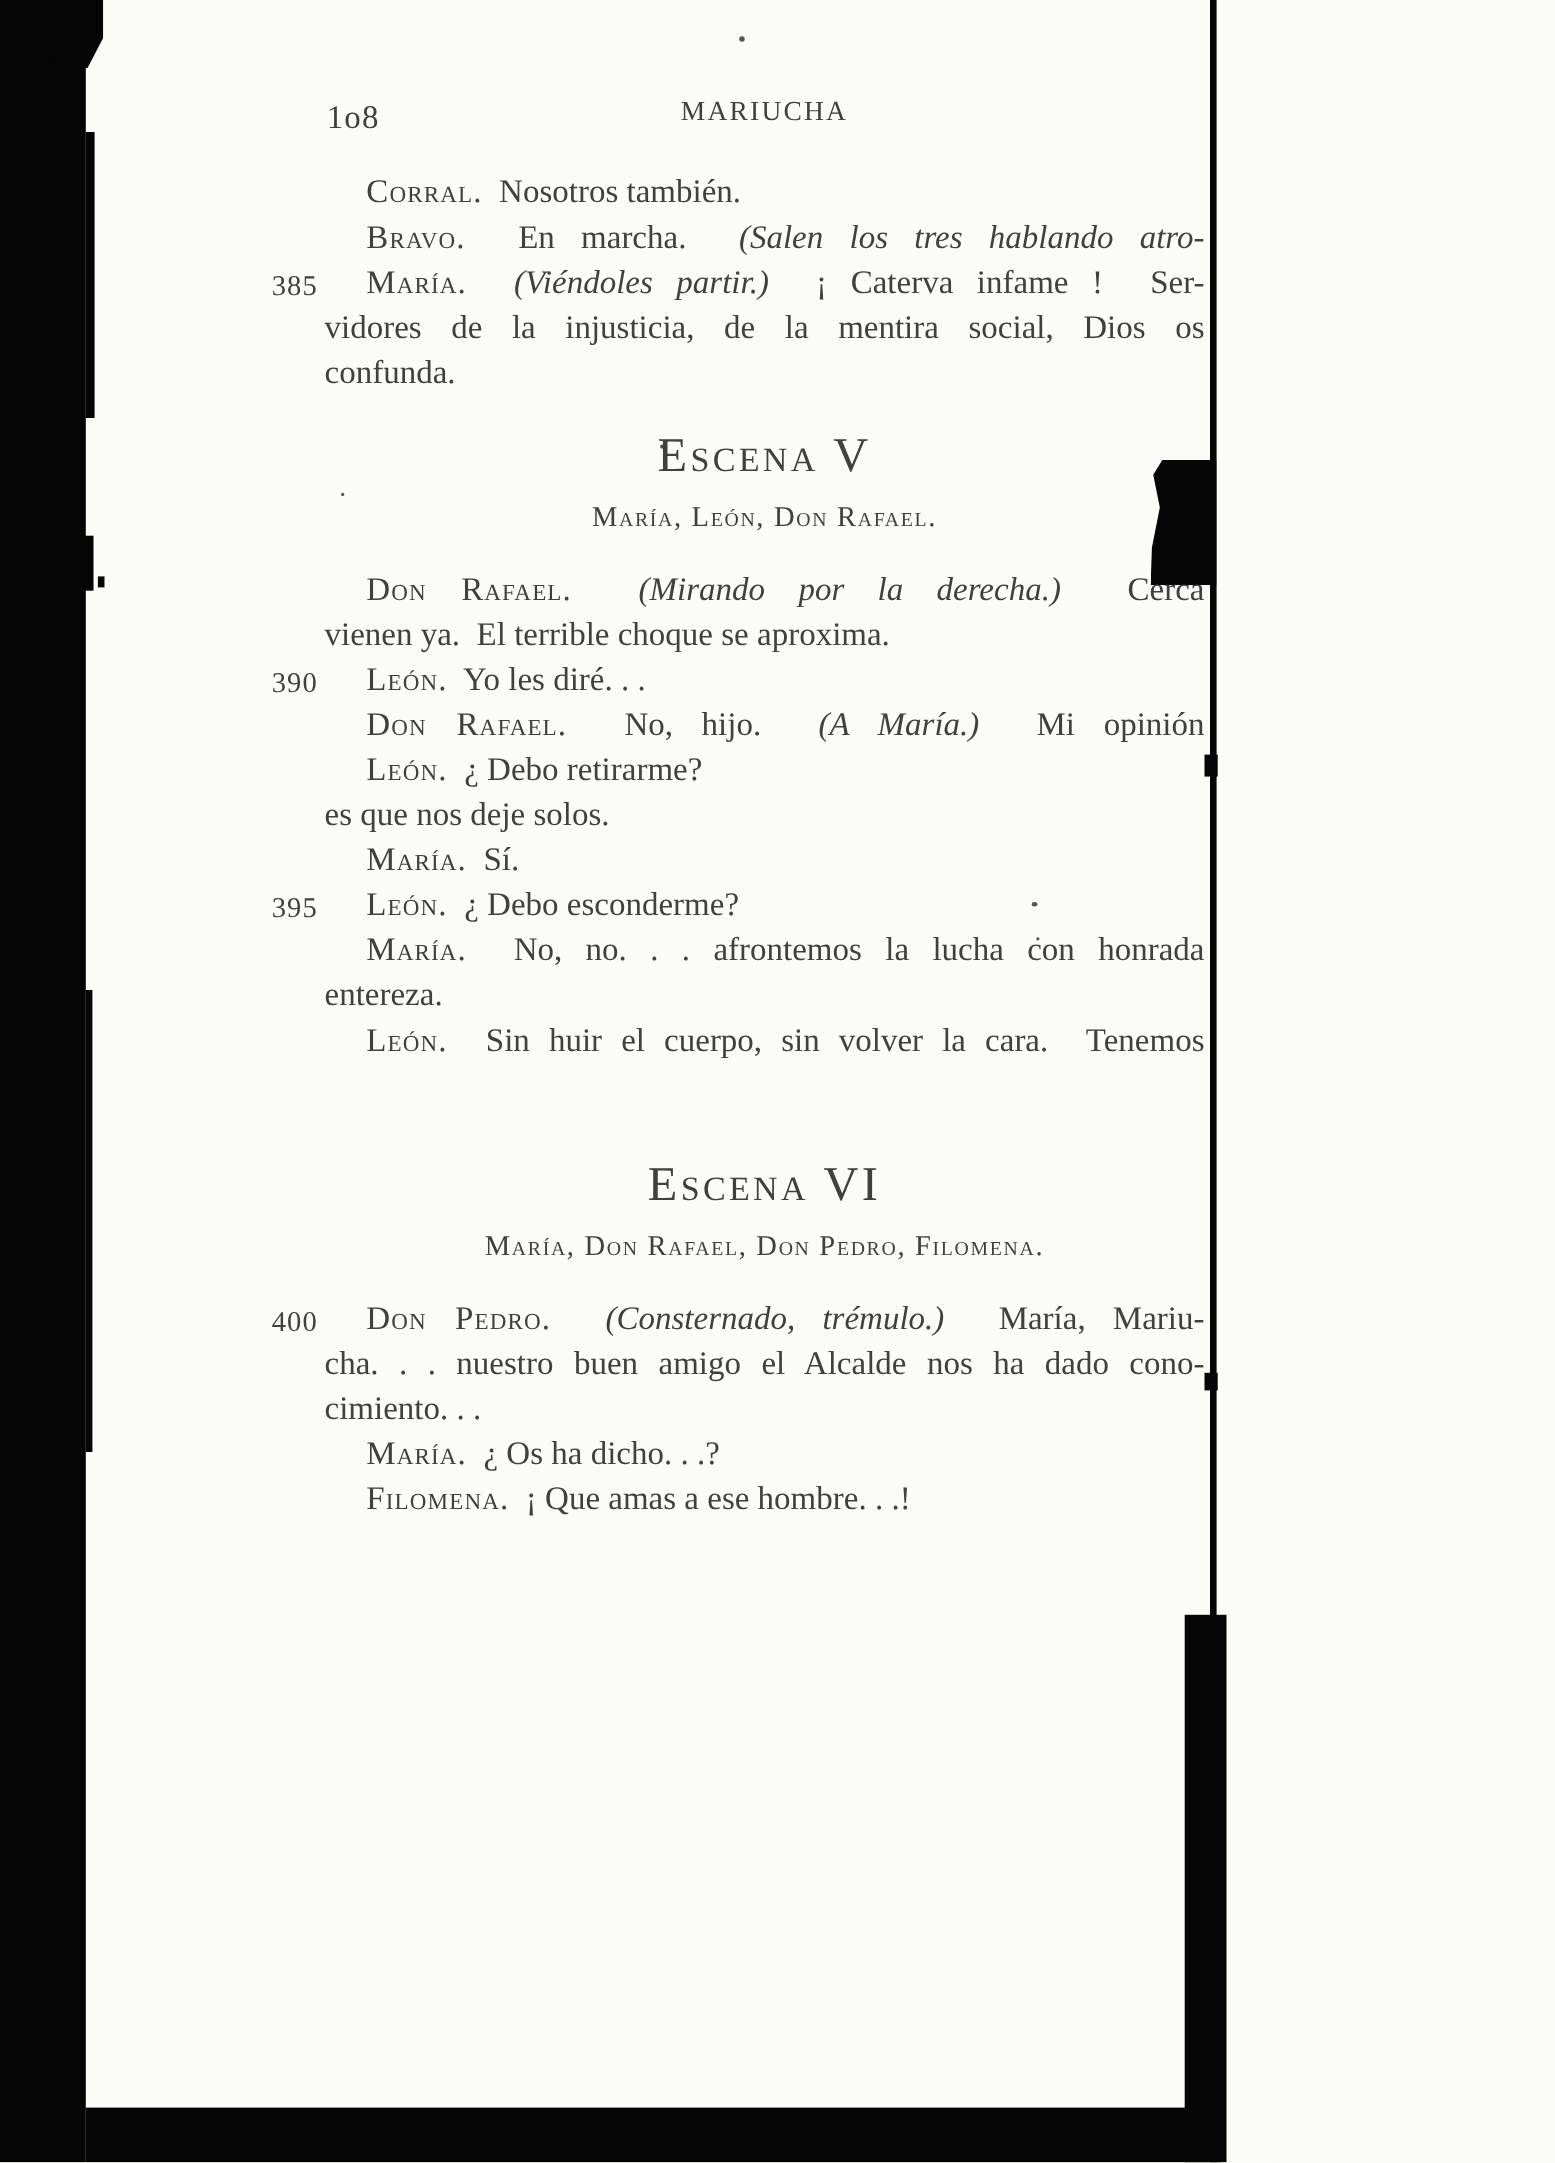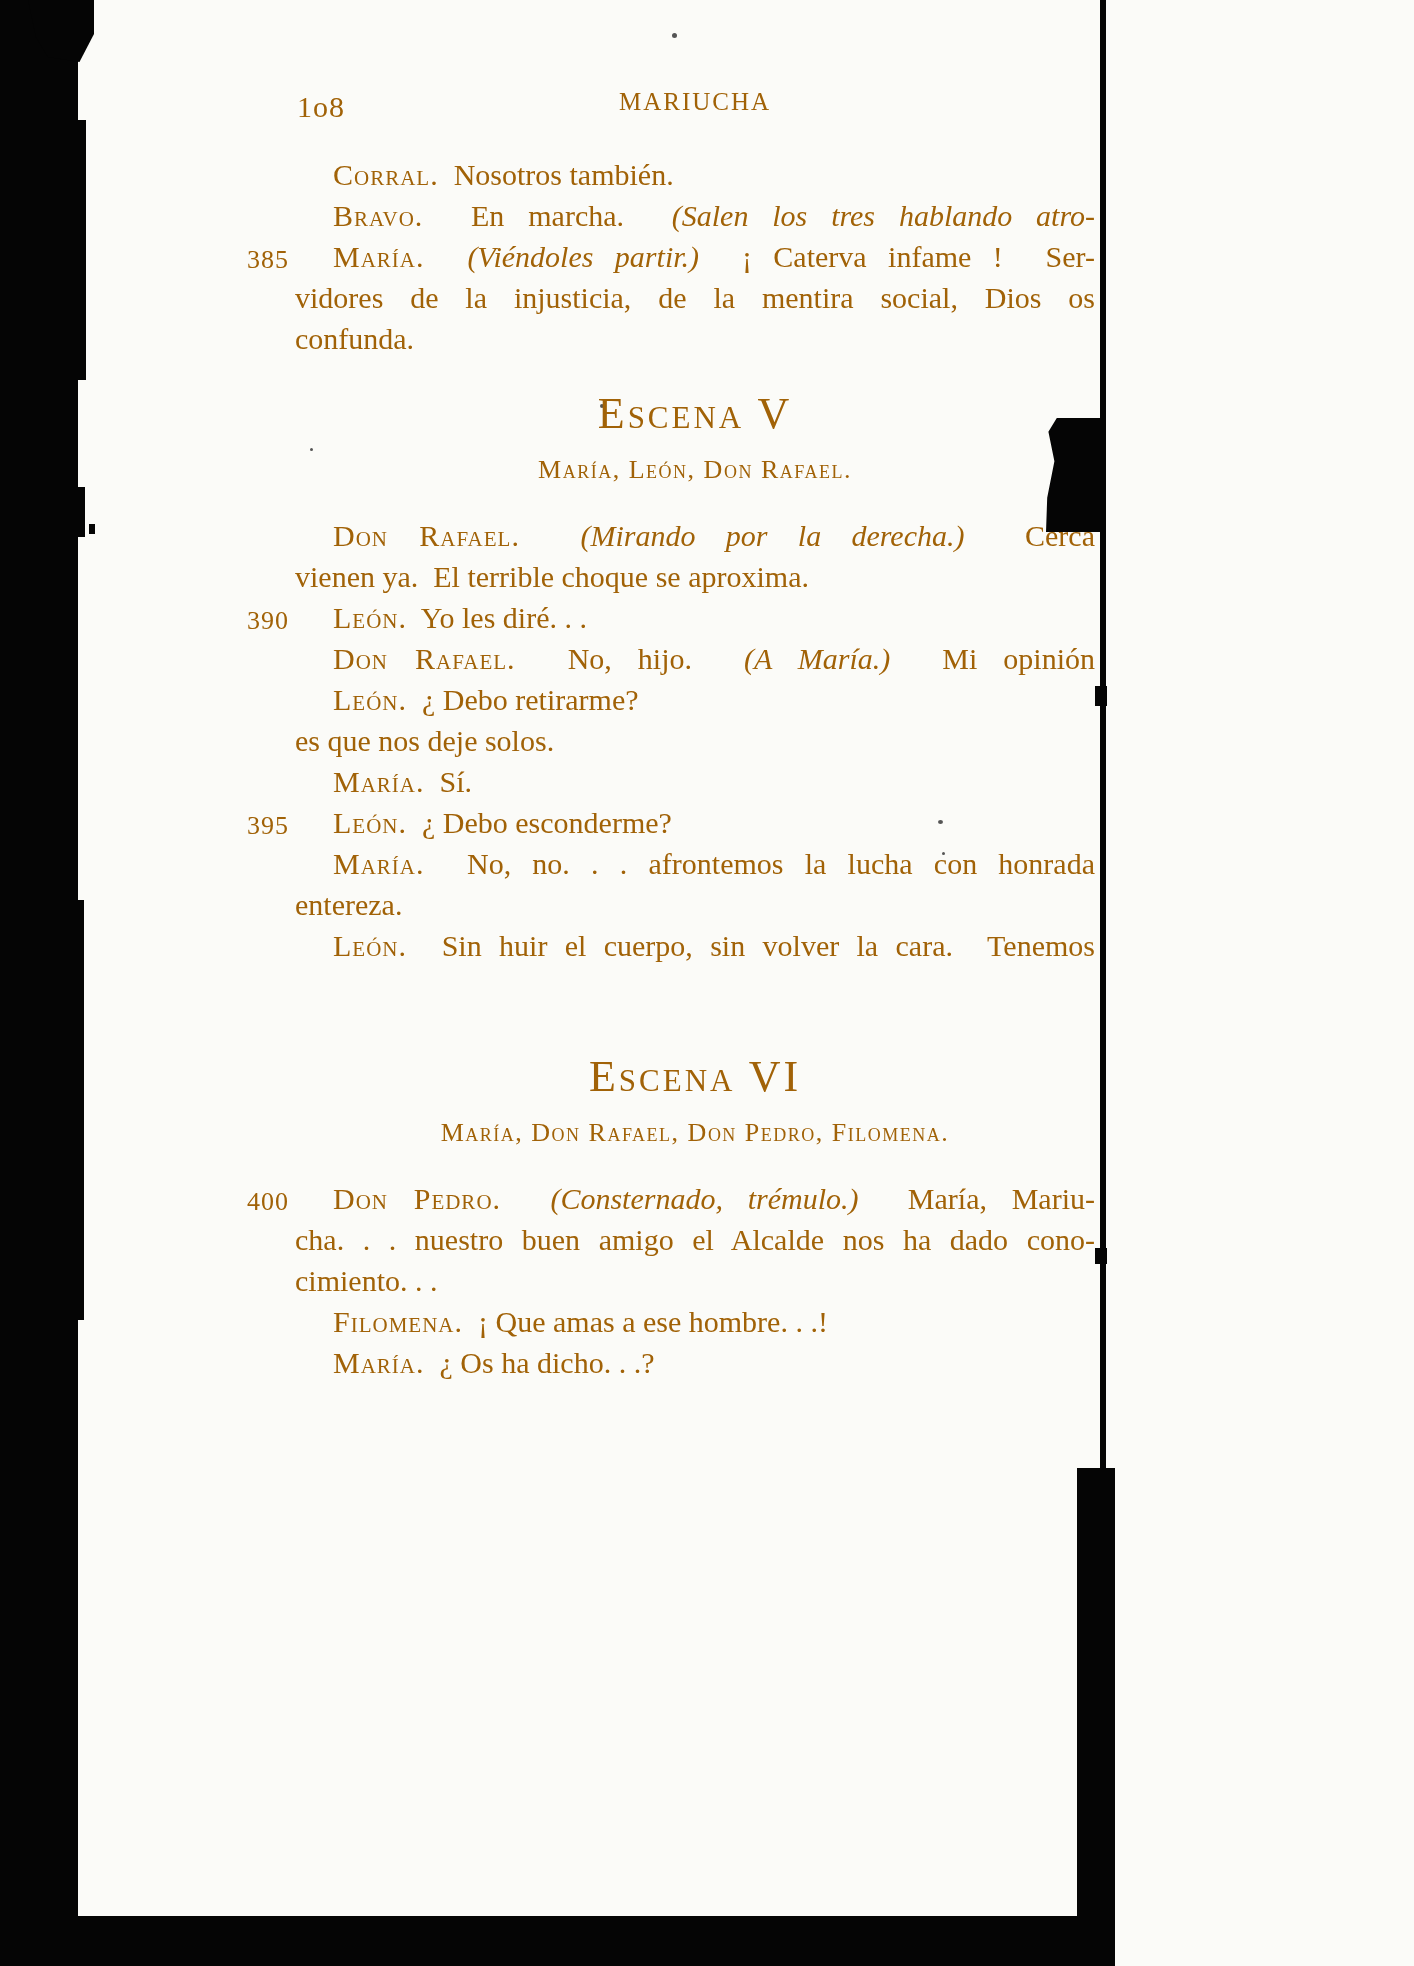--- a/index.html
+++ b/index.html
@@ -4,21 +4,21 @@
 <title>Scanned book page</title>
 <style>
   html, body { margin: 0; padding: 0; background: #ffffff; }
   .page {
     position: relative;
     width: 1414px;
     height: 1966px;
     background: #fbfbf8;
     overflow: hidden;
     font-family: "Liberation Serif", "DejaVu Serif", serif;
-    color: #a16207;
+    color: #404040;
   }
 
   
   .artifact { position: absolute; background: #050505; }
   .bar-left        { left: 0;      top: 0;      width: 78px;  height: 1966px; }
   .bar-left-bump1  { left: 78px;   top: 120px;  width: 8px;   height: 260px; }
   .bar-left-bump2  { left: 78px;   top: 900px;  width: 6px;   height: 420px; }
   .corner-jag      { left: 28px;   top: 0;      width: 66px;  height: 62px;
                      clip-path: polygon(0 0, 100% 0, 100% 55%, 78% 100%, 30% 92%, 12% 60%); }
   .band-bottom     { left: 78px;   top: 1916px; width: 1032px; height: 50px; }
@@ -141,18 +141,18 @@
         <div class="line indent"><span class="sc">María.</span><span class="r">&nbsp; Sí.</span></div>
         <div class="line indent"><span class="lineno">395</span><span class="sc">León.</span><span class="r">&nbsp; ¿ Debo esconderme?</span></div>
         <div class="line indent justify"><span class="sc">María.</span><span class="r">&nbsp; No, no. . . afrontemos la lucha con honrada</span></div>
         <div class="line"><span class="r">entereza.</span></div>
         <div class="line indent justify"><span class="sc">León.</span><span class="r">&nbsp; Sin huir el cuerpo, sin volver la cara.&nbsp; Tenemos</span></div>
         <div class="heading1" style="margin-top: 90px;">Escena VI</div>
         <div class="heading2">María, Don Rafael, Don Pedro, Filomena.</div>
         <div class="line indent justify"><span class="lineno">400</span><span class="sc">Don Pedro.</span><span class="i">&nbsp; (Consternado, trémulo.)</span><span class="r">&nbsp; María, Mariu-</span></div>
         <div class="line justify"><span class="r">cha. . . nuestro buen amigo el Alcalde nos ha dado cono-</span></div>
         <div class="line"><span class="r">cimiento. . .</span></div>
+        <div class="line indent"><span class="sc">María.</span><span class="r">&nbsp; ¿ Os ha dicho. . .?</span></div>
         <div class="line indent"><span class="sc">Filomena.</span><span class="r">&nbsp; ¡ Que amas a ese hombre. . .!</span></div>
-        <div class="line indent"><span class="sc">María.</span><span class="r">&nbsp; ¿ Os ha dicho. . .?</span></div>
       </div>
   </div>
 
 </div>
 
 </body></html>

